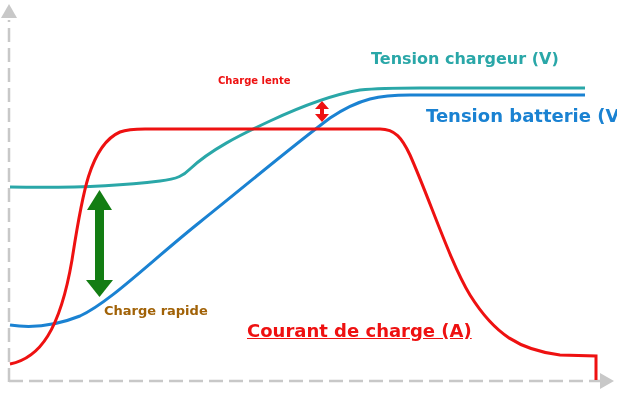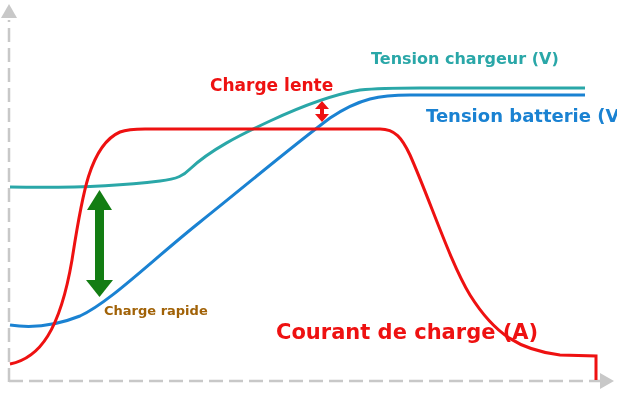--- a/index.html
+++ b/index.html
@@ -1,23 +1,23 @@
 <!DOCTYPE html>
 <html><head>
   <meta charset="utf-8">
   <style>
     html, body { margin: 0; padding: 0; background: #ffffff; }
     body { width: 617px; height: 400px; position: relative; overflow: hidden; font-family: "DejaVu Sans", sans-serif; }
     svg { position: absolute; left: 0; top: 0; }
     .lbl { position: absolute; font-weight: bold; white-space: nowrap; }
     #lbl-chargeur { left: 371px; top: 49px; font-size: 16px; }
     #lbl-batterie { left: 426px; top: 105px; font-size: 18px; }
-    #lbl-lente { left: 210px; top: 75px; font-size: 17px; }
+    #lbl-lente { left: 218px; top: 75px; font-size: 10px; }
     #lbl-rapide { left: 104px; top: 303px; font-size: 13px; }
-    #lbl-courant { left: 276px; top: 320px; font-size: 21px; }
+    #lbl-courant { left: 247px; top: 320px; font-size: 18px; text-decoration: underline; }
   </style>
 </head>
 <body>
 
 <svg width="617" height="400" viewBox="0 0 617 400">
 
   <g>
     <line x1="9" y1="382" x2="9" y2="20" stroke="#c8c8c8" stroke-width="2.5" stroke-dasharray="14,6"></line>
     <polygon points="1,18 17,18 9,4" fill="#c8c8c8"></polygon>
     <line x1="9" y1="381" x2="600" y2="381" stroke="#c8c8c8" stroke-width="2.5" stroke-dasharray="14,6"></line>

